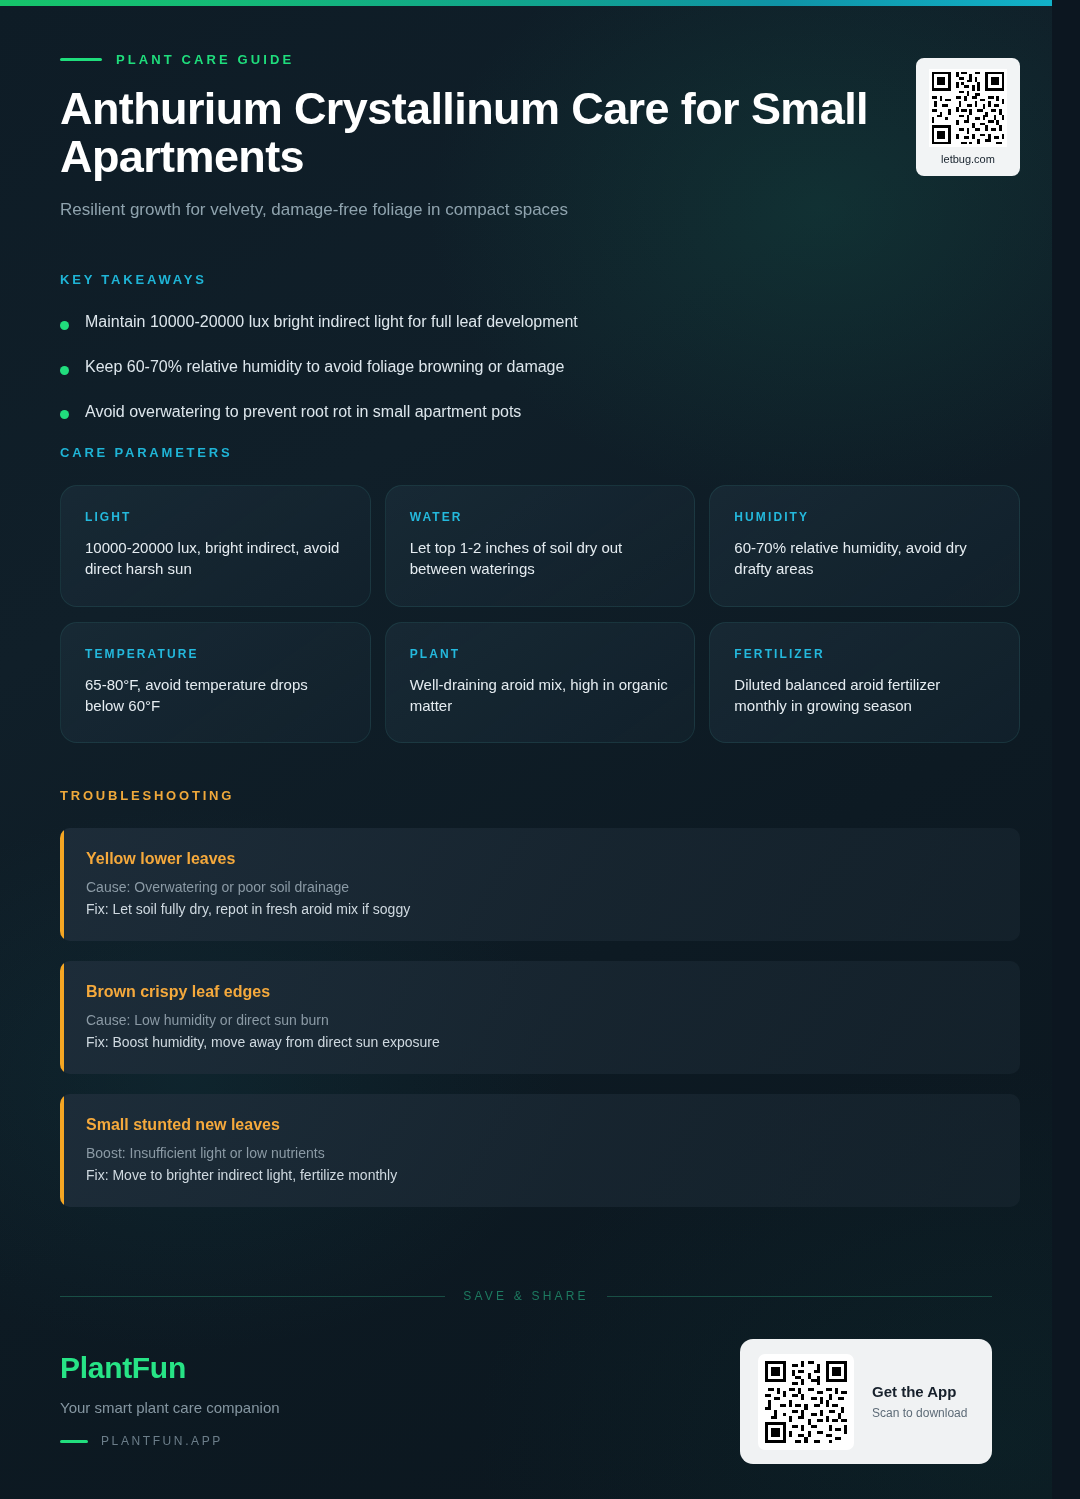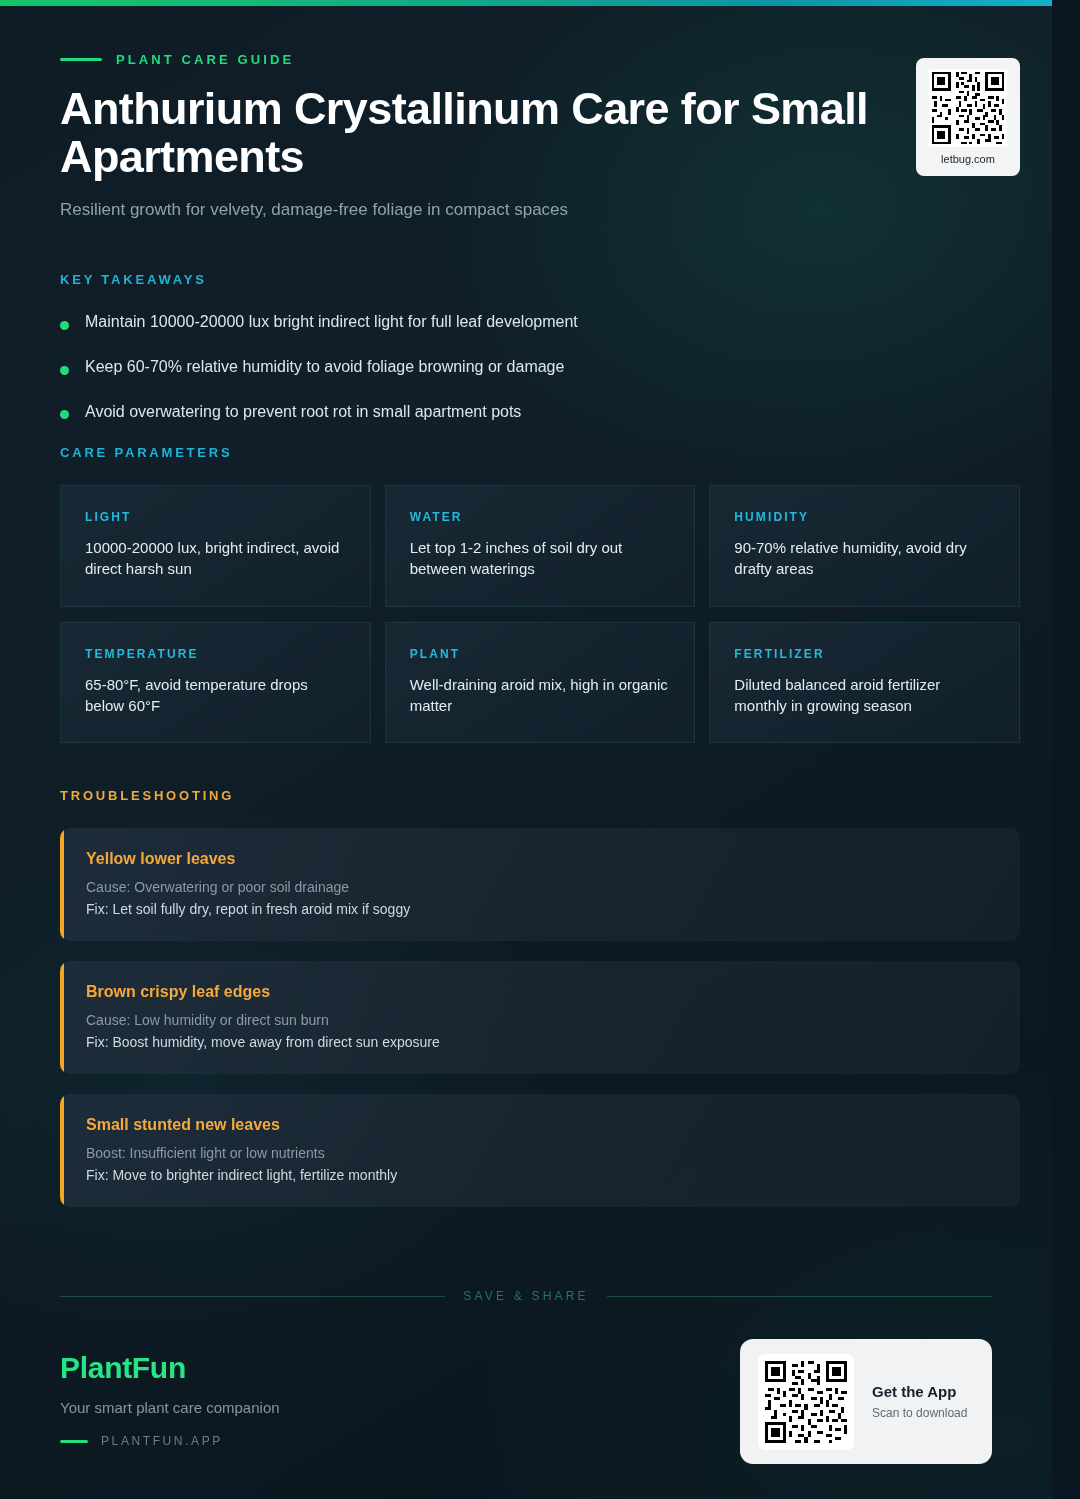--- a/index.html
+++ b/index.html
@@ -136,21 +136,21 @@
   
   .care { margin-top: 23px; }
   .card-grid {
     margin-top: 25px;
     display: grid;
     grid-template-columns: repeat(3, 1fr);
     gap: 15px 14px;
   }
   .care-card {
     border: 1px solid rgba(50,120,120,0.22);
-    border-radius: 1px;
+    border-radius: 17px;
     background: linear-gradient(145deg, rgba(26,44,56,0.78) 0%, rgba(19,35,46,0.70) 100%);
     padding: 24px 24px 26px 24px;
     min-height: 108px;
   }
   .care-key {
     font-size: 12px;
     font-weight: 700;
     letter-spacing: 2.1px;
     color: #24b9dd;
     margin-bottom: 13px;
@@ -424,21 +424,21 @@
         <div class="care-card">
           <div class="care-key">LIGHT</div>
           <div class="care-val">10000-20000 lux, bright indirect, avoid direct harsh sun</div>
         </div>
         <div class="care-card">
           <div class="care-key">WATER</div>
           <div class="care-val">Let top 1-2 inches of soil dry out between waterings</div>
         </div>
         <div class="care-card">
           <div class="care-key">HUMIDITY</div>
-          <div class="care-val">90-70% relative humidity, avoid dry drafty areas</div>
+          <div class="care-val">60-70% relative humidity, avoid dry drafty areas</div>
         </div>
         <div class="care-card">
           <div class="care-key">TEMPERATURE</div>
           <div class="care-val">65-80°F, avoid temperature drops below 60°F</div>
         </div>
         <div class="care-card">
           <div class="care-key">PLANT</div>
           <div class="care-val">Well-draining aroid mix, high in organic matter</div>
         </div>
         <div class="care-card">

